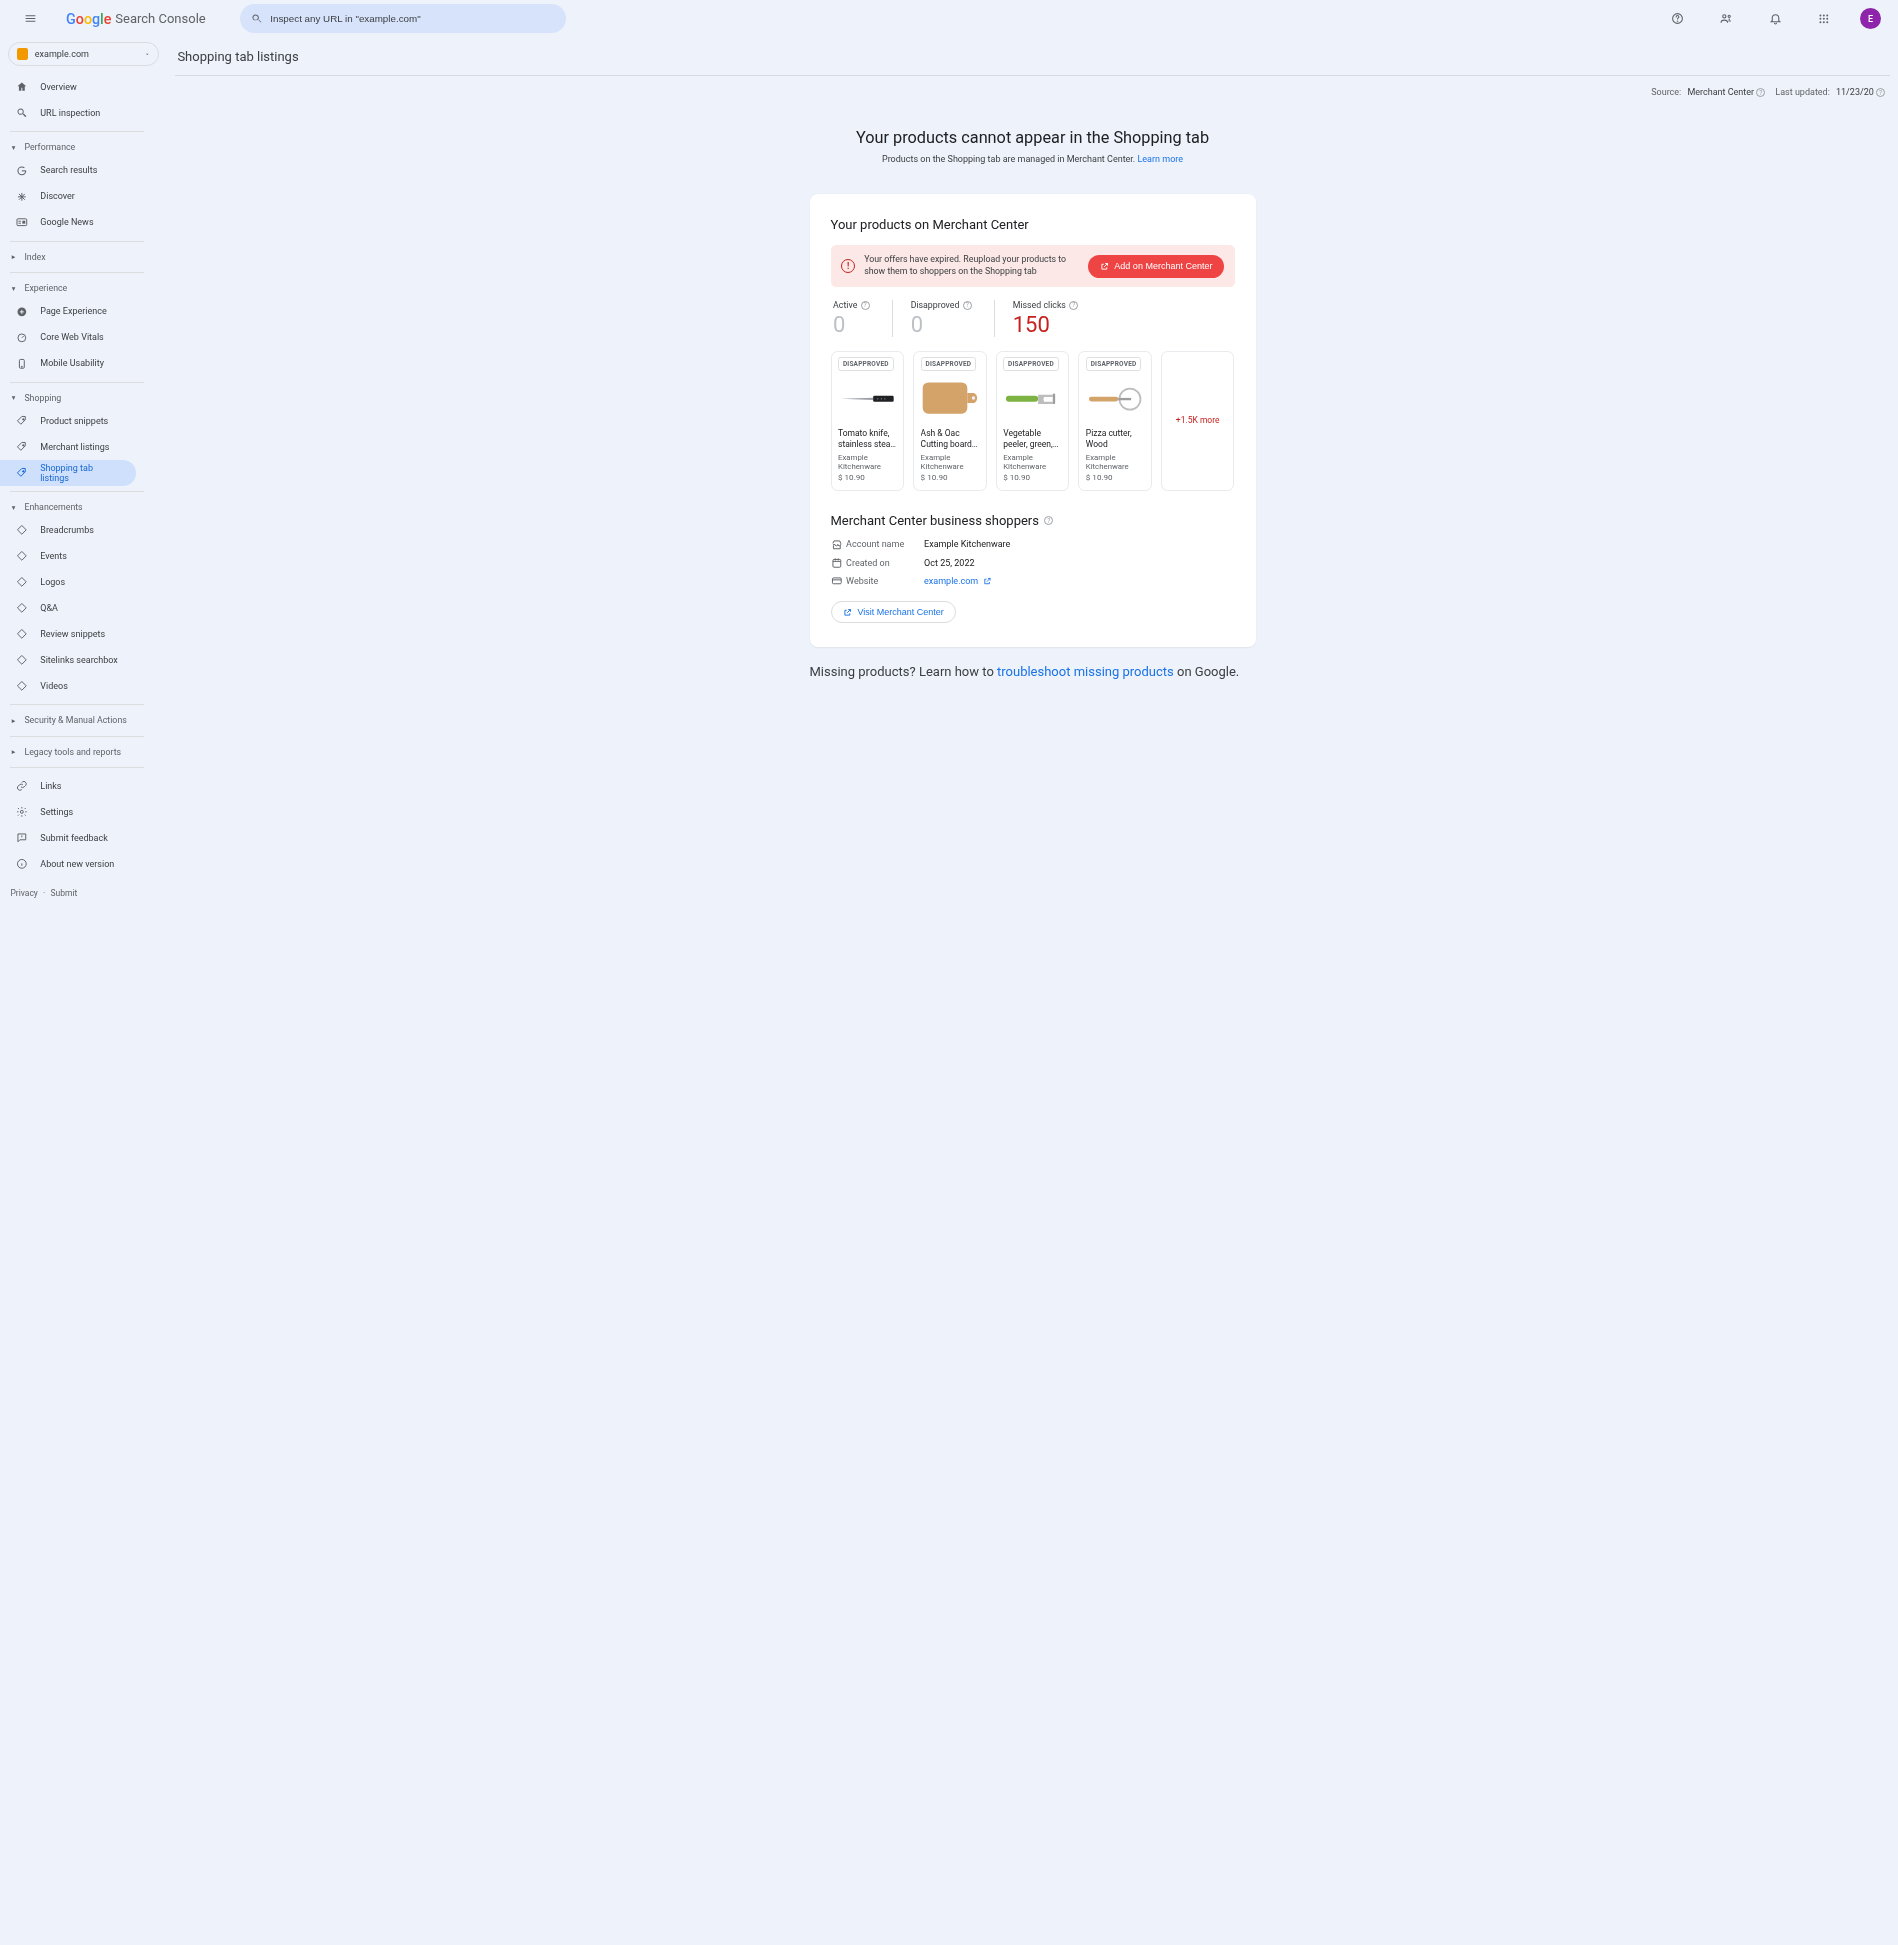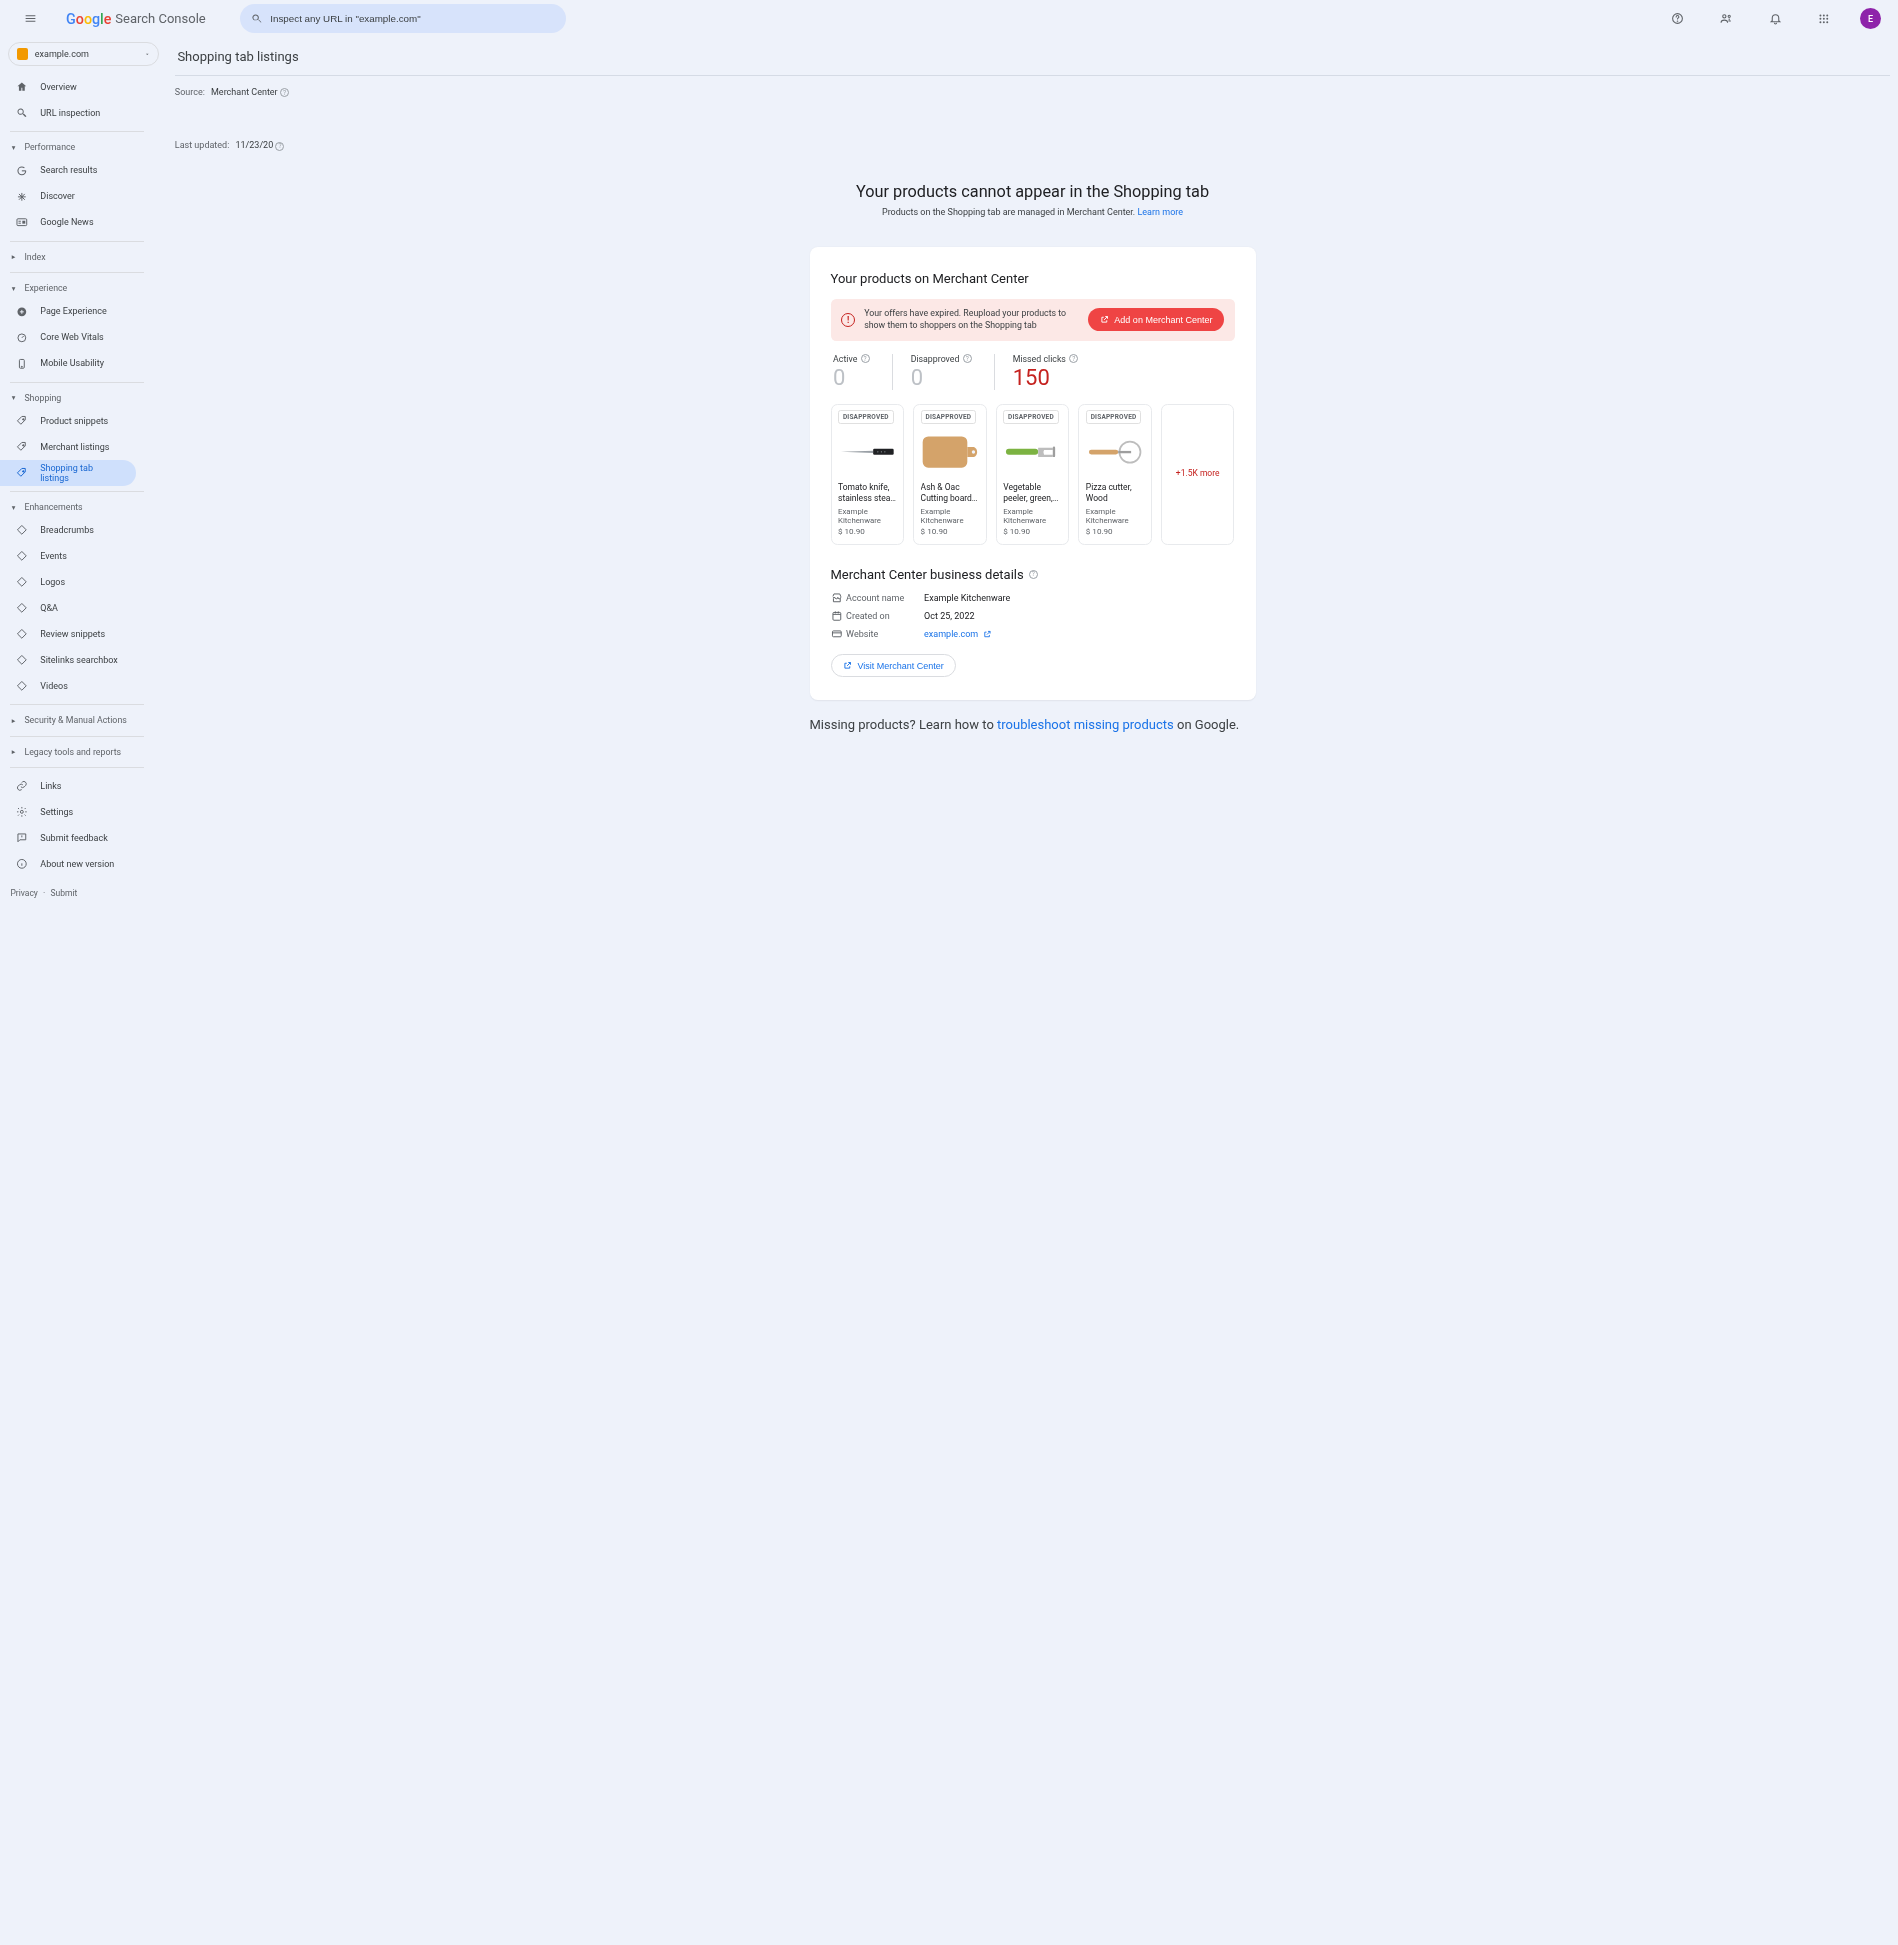--- a/index.html
+++ b/index.html
@@ -80,21 +80,21 @@
 .nav-sep { height:0.7px; background:#dadce0; margin: 5.2px 23.5px 5.2px 10.4px;}
 .nav-section {
   display:flex; align-items:center; gap:2.6px;
   padding: 5.2px 13px 5.2px 11.7px;
   color:#5f6368; font-size:8.8px;
 }
 .nav-section .chev { font-size:7.2px; margin-right:6.5px; color:#5f6368;}
 
 .main { flex:1; padding: 0 7.8px 26px 7.8px; }
 .page-title { font-size: 13px; color:#3c4043; padding: 11.7px 0 11.7px 2.6px; border-bottom:0.7px solid #d5dbe5;}
-.meta-row { display:flex; justify-content:flex-end; gap:43px; padding:10.4px 5.2px 5.2px 0; font-size:9px; color:#3c4043;flex-direction:column;}
+.meta-row { display:flex; justify-content:flex-end; gap:10px; padding:10.4px 5.2px 5.2px 0; font-size:9px; color:#3c4043;}
 .meta-row .meta-label { color:#5f6368; margin-right:3.9px;}
 
 .hero { text-align:center; padding: 26px 0 18px 0;}
 .hero h1 { font-size: 16.3px; font-weight:400; color:#202124;}
 .hero p { margin-top:6.5px; color:#3c4043;}
 .hero a { color:#1a73e8; text-decoration:none;}
 
 .card {
   background:#fff; border-radius:7.8px;
   max-width: 446px;
@@ -583,21 +583,21 @@
           <div class="p-name">Pizza cutter, Wood</div>
           <div class="p-brand">Example Kitchenware</div>
           <div class="p-price">$ 10.90</div>
         </div>
         <div class="product more">
           <span>+1.5K more</span>
         </div>
       </div>
 
       <div class="section-title">
-        <span>Merchant Center business details</span>
+        <span>Merchant Center business shoppers</span>
         <span class="help">?</span>
       </div>
 
       <div class="details">
         <span class="det-icon">
             <svg width="11.7" height="11.7" viewBox="0 0 24 24" fill="none" stroke="#5f6368" stroke-width="2">
               <path d="M4 9l2-5h12l2 5v2a3 3 0 01-6 0 3 3 0 01-6 0 3 3 0 01-4 0M5 13v7h14v-7"></path>
             </svg>
           </span>
         <span class="dlabel">Account name</span>

